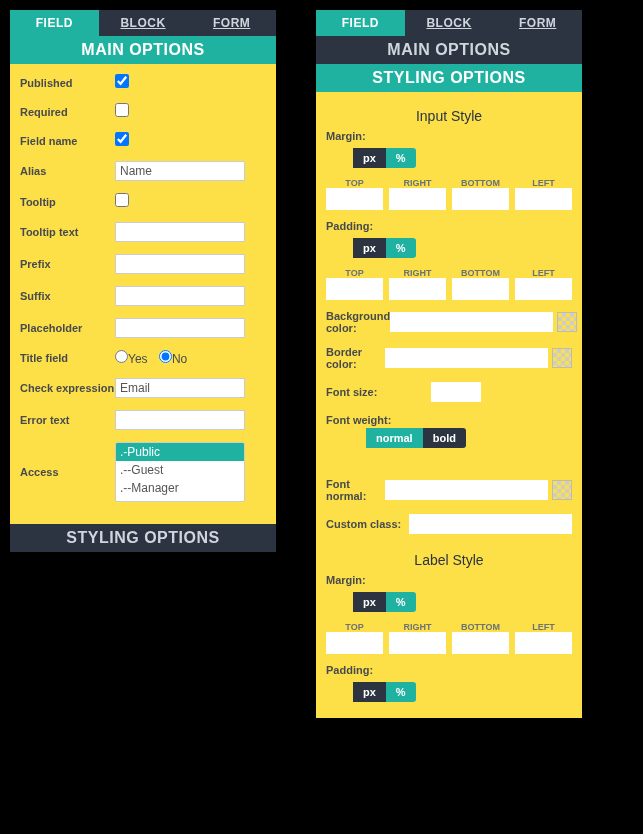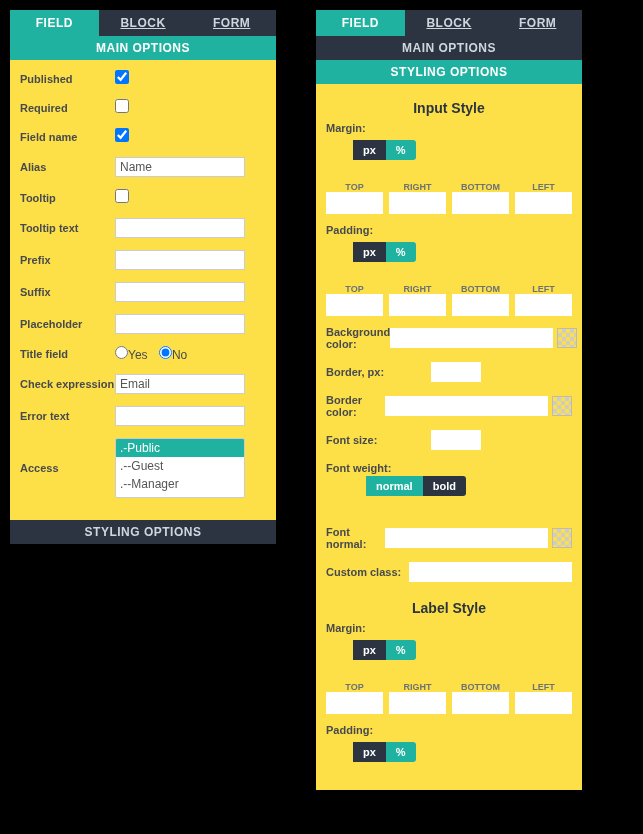--- a/index.html
+++ b/index.html
@@ -39,31 +39,31 @@
     background: #2b3440;
     color: #cfd6de;
     text-decoration: underline;
   }
   .section-header {
     background: #20b2a0;
     color: #fff;
     font-weight: bold;
     text-align: center;
     padding: 5px 4px;
-    font-size: 12px;
+    font-size: 16px;
     letter-spacing: 0.5px;
   }
   .section-header.dark {
     background: #2b3440;
     color: #cfd6de;
   }
   .section-title {
     background: #99d6cc;
     color: #2b3440;
-    font-weight: bold;
+    font-weight: normal;
     font-size: 14px;
     text-align: center;
     padding: 6px 0;
   }
   .body {
     background: #fde047;
     padding: 10px;
   }
   .frow {
     display: flex;
@@ -110,21 +110,21 @@
     padding: 2px 4px;
   }
   select.listbox option.sel {
     background: #20b2a0;
     color: #fff;
   }
   .unit-toggle {
     display: inline-flex;
     border-radius: 3px;
     overflow: hidden;
-    margin: 4px 0 18px 0;
+    margin: 4px 0 6px 0;
     padding-left: 27px;
   }
   .unit-toggle .seg {
     padding: 4px 10px;
     font-weight: bold;
     font-size: 11px;
     cursor: pointer;
   }
   .ut-dark { background: #2b3440; color: #fff; }
   .ut-green { background: #20b2a0; color: #fff; }
@@ -355,26 +355,20 @@
     </div>
 
     <div class="style-row">
       <div class="slabel">Background color:</div>
       <div class="scontrol">
         <input type="text" style="">
         <div class="swatch"></div>
       </div>
     </div>
 
-    <div class="style-row">
-      <div class="slabel">Border, px:</div>
-      <div class="scontrol">
-          <input type="text" class="short" style="">
-        </div>
-    </div>
 
     <div class="style-row">
       <div class="slabel">Border color:</div>
       <div class="scontrol">
         <input type="text" style="">
         <div class="swatch"></div>
       </div>
     </div>
 
     <div class="style-row">

